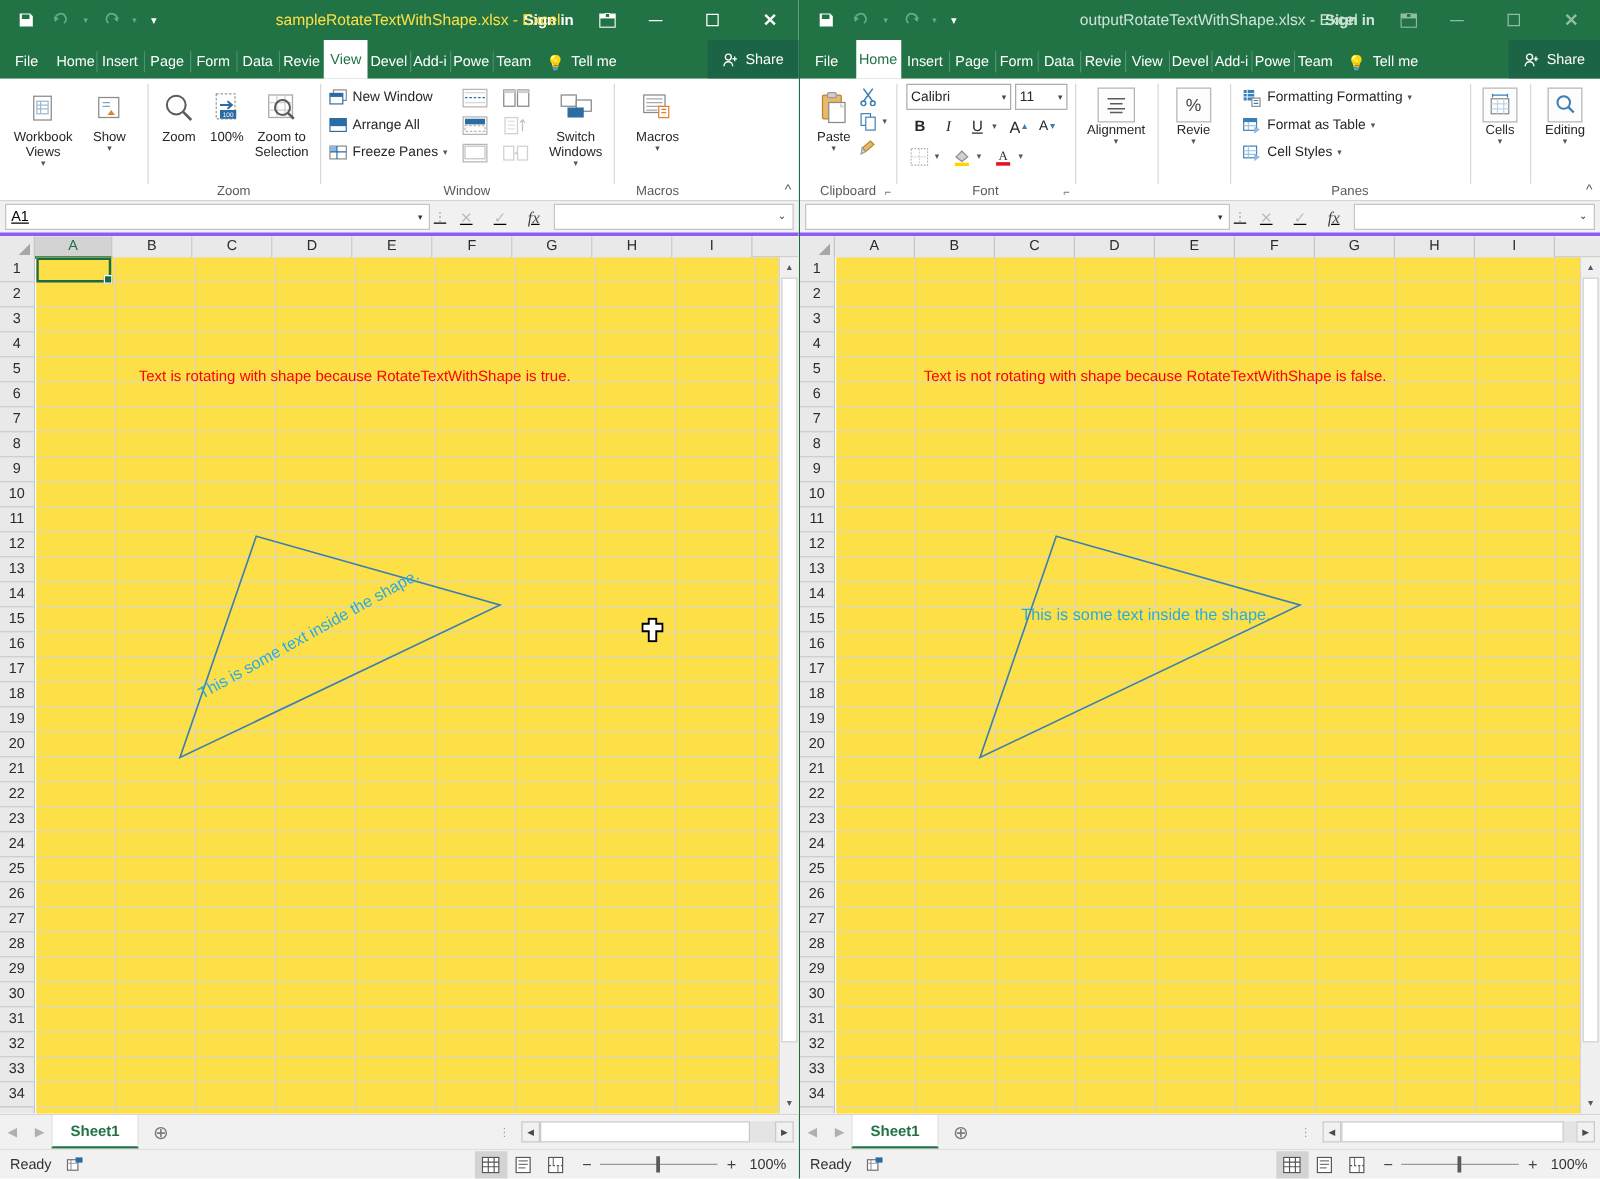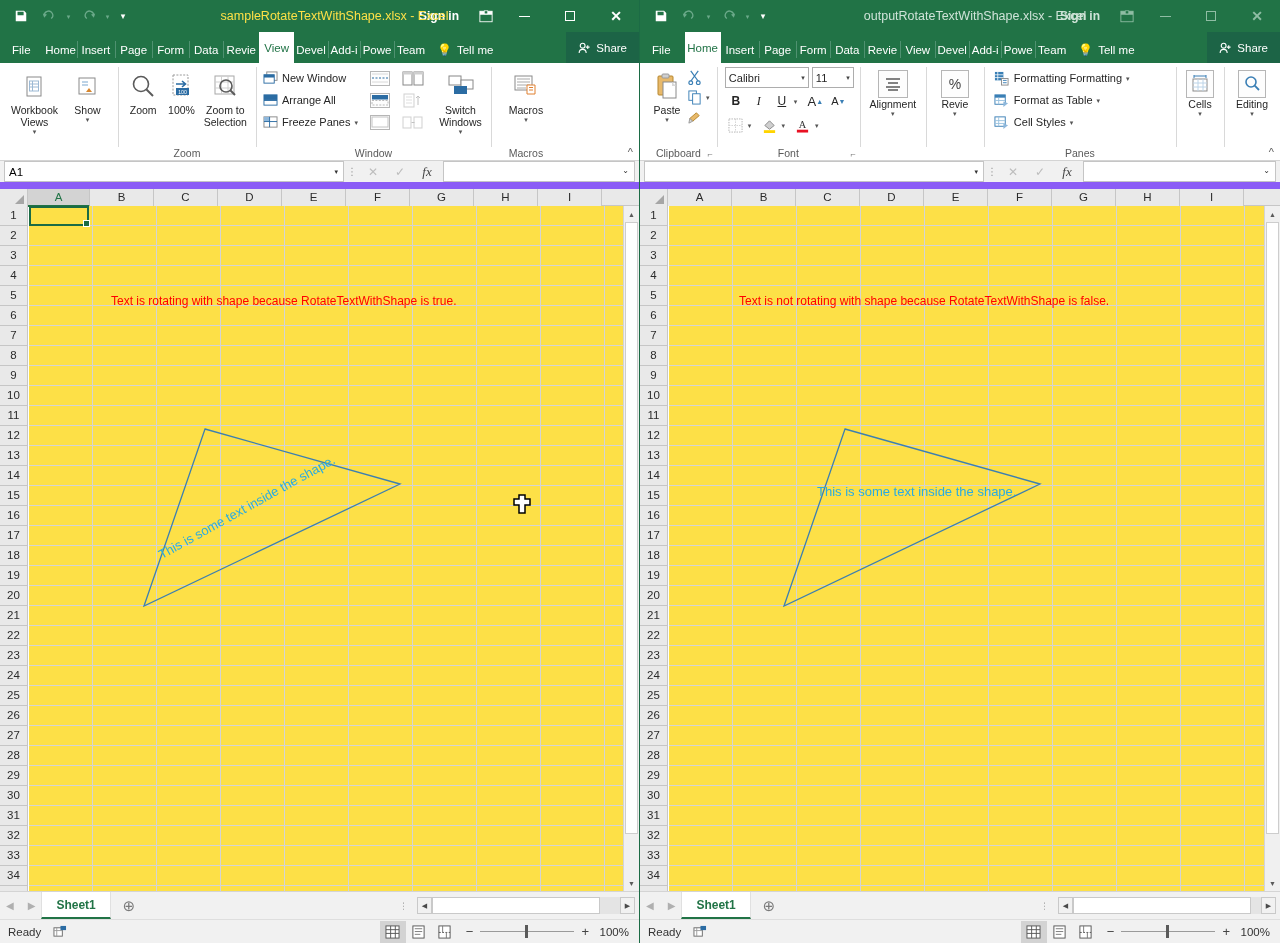--- a/index.html
+++ b/index.html
@@ -157,21 +157,22 @@
     font-size: 12px;
   }
   .fbtn.b { font-weight: bold; }
   .fbtn.i { font-style: italic; font-family: "Liberation Serif", serif; }
   .fbtn.u { text-decoration: underline; }
 
   
   .formulabar {
     height: 28px; background: #f1f1f1; flex: none;
     display: flex; align-items: center; padding: 0 4px; gap: 3px;
-    border-bottom: 7px solid #8b5cf6;
+    border-bottom: 3px solid #8b5cf6;
+    text-decoration: underline;
   }
   .namebox {
     width: 340px; height: 21px; background: #ffffff; border: 1px solid #c5c5c5;
     display: flex; align-items: center; padding: 0 4px; font-size: 11.5px;
     position: relative;
   }
   .namebox .arr { position: absolute; right: 5px; font-size: 7px; color: #333; }
   .fb-grip { width: 10px; text-align: center; color: #999; font-size: 10px; letter-spacing: 0; }
   .fb-icons { display: flex; align-items: center; gap: 1px; }
   .fb-ic {

